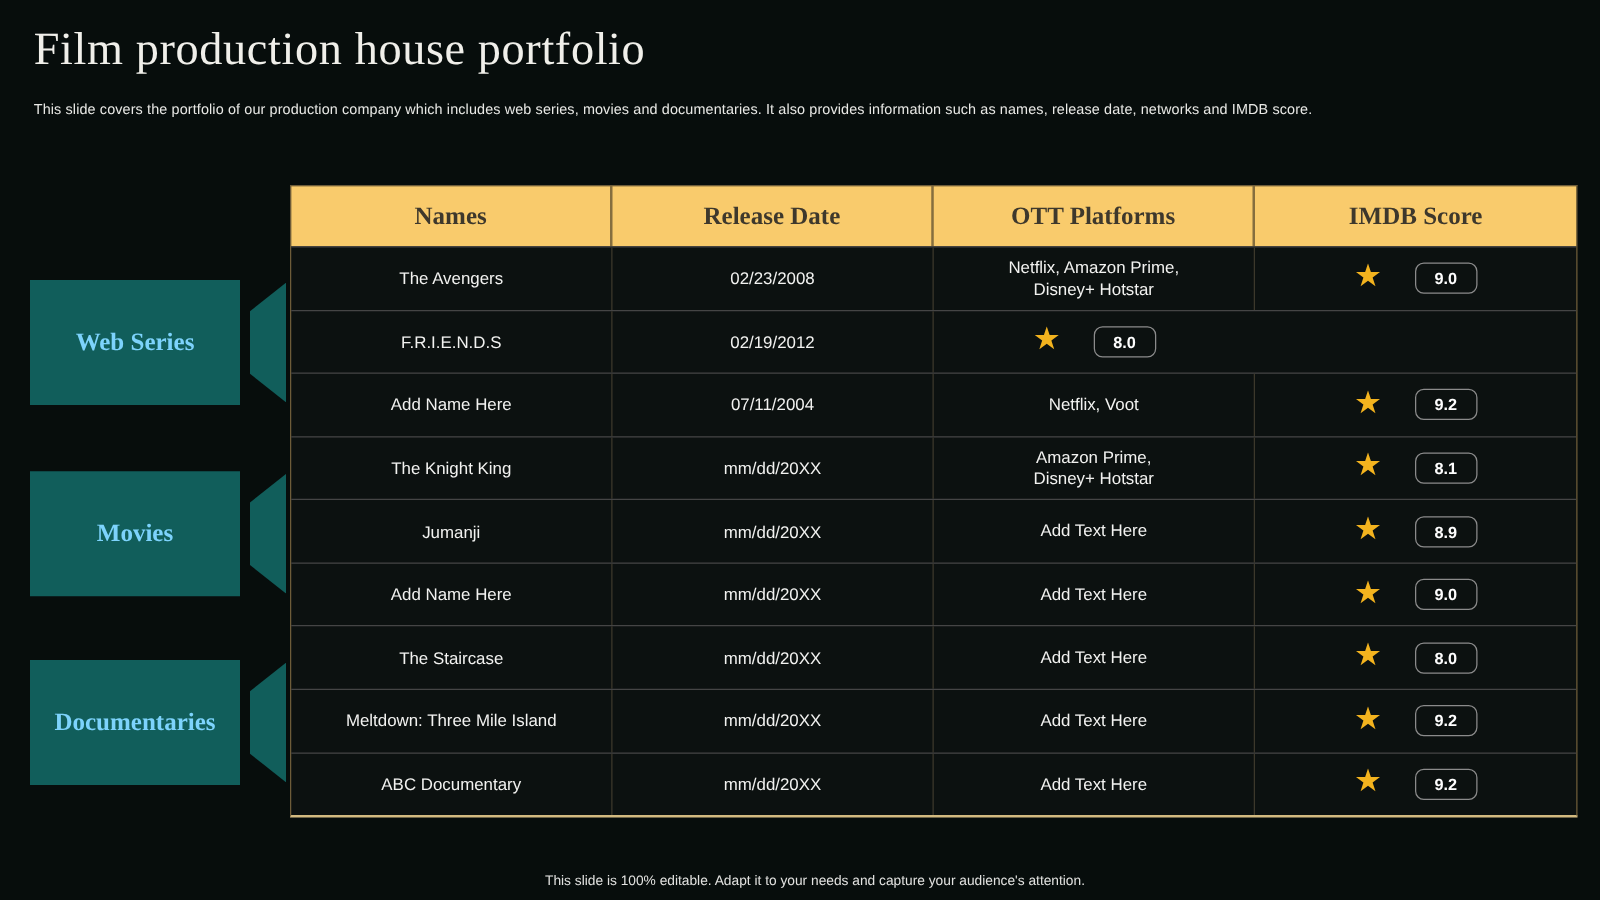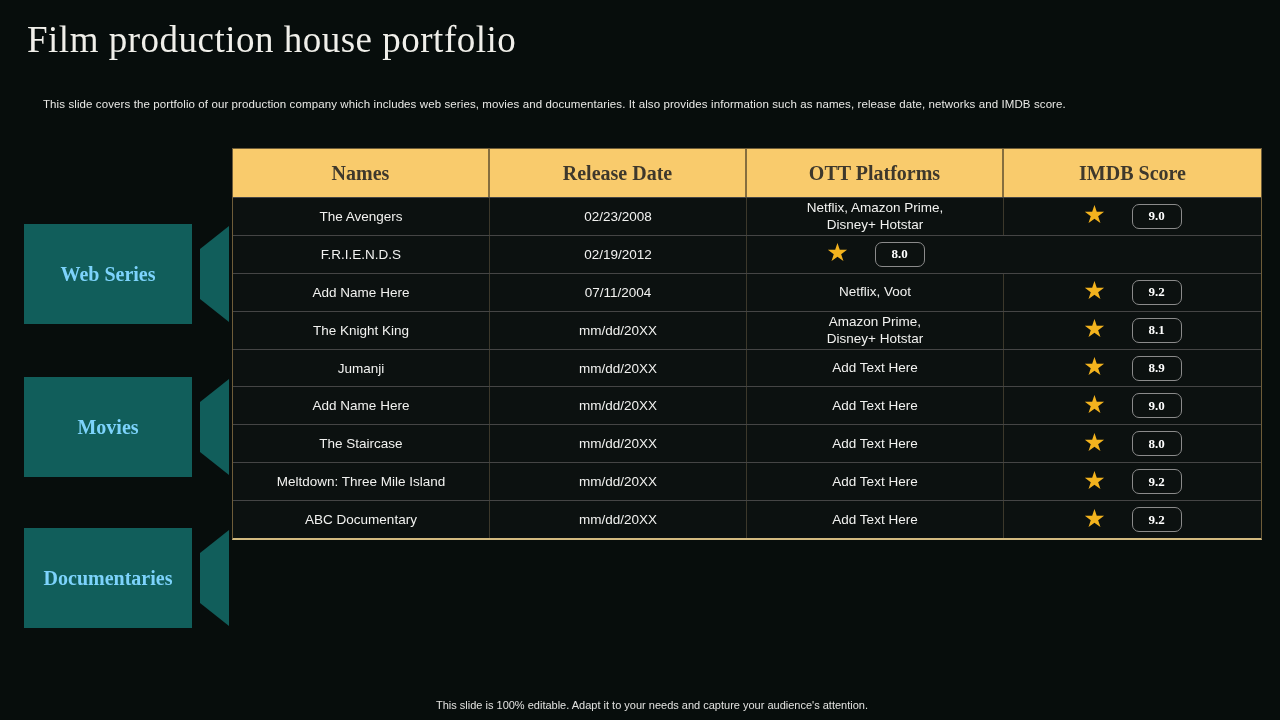--- a/index.html
+++ b/index.html
@@ -7,39 +7,39 @@
     position:relative;width:1280px;height:720px;overflow:hidden;
     background:#070d0c;font-family:"Liberation Sans",sans-serif;
   }
   
   .title{
     position:absolute;left:27px;top:18px;margin:0;
     font-family:"Liberation Serif",serif;font-weight:400;
     font-size:37px;color:#f0efea;letter-spacing:.5px;
   }
   .subtitle{
-    position:absolute;left:27px;top:82px;margin:16px;width:1100px;
+    position:absolute;left:27px;top:82px;margin:0;width:1100px;
     font-size:11.5px;color:#e9e9e6;letter-spacing:.1px;
   }
   
   .cat-box{
     position:absolute;left:24px;width:168px;height:100px;
     background:#115e5b;display:flex;align-items:center;justify-content:center;
     color:#7dd3fc;font-family:"Liberation Serif",serif;font-weight:bold;font-size:20px;
   }
   .cat-arrow{
     position:absolute;left:200px;width:29px;height:96px;background:#115e5b;
     clip-path:polygon(100% 0,100% 100%,0 76%,0 24%);
   }
   #cat0{top:224px}#arr0{top:226px}
   #cat1{top:377px}#arr1{top:379px}
   #cat2{top:528px}#arr2{top:530px}
   
   .ptable{
-    position:absolute;left:232px;top:148px;width:1030px;height:392px;
+    position:absolute;left:232px;top:148px;width:1030px;height:506px;
     display:flex;flex-direction:column;background:#0c1110;
     border:1px solid #6e5c39;border-bottom:2px solid #d3ba80;box-sizing:border-box;
   }
   .thead{
     height:48px;flex:0 0 48px;display:grid;grid-template-columns:repeat(4,1fr);
     background:#f9cb6c;
   }
   .th{
     display:flex;align-items:center;justify-content:center;
     font-family:"Liberation Serif",serif;font-weight:bold;font-size:20px;color:#3e382c;
@@ -55,21 +55,21 @@
     display:flex;align-items:center;justify-content:center;text-align:center;
     color:#f2f2f0;font-size:13.5px;border-right:1px solid #3c382b;padding:0 8px;
   }
   .td:last-child{border-right:none;}
   .td.plat{white-space:pre-line;line-height:1.3;}
   .td.score{gap:26px;}
   .star{color:#f3b31e;font-size:25px;line-height:1;margin-top:-3px;}
   .badge{
     min-width:50px;height:25px;border:1px solid #8b8b8b;border-radius:7px;
     display:flex;align-items:center;justify-content:center;
-    font-weight:bold;font-size:13px;color:#ffffff;padding:0 9px;box-sizing:border-box;font-family:Liberation Serif, serif;
+    font-weight:bold;font-size:13px;color:#ffffff;padding:0 9px;box-sizing:border-box;
   }
   
   .footer{
     position:absolute;left:0;right:0;top:699px;margin:0;text-align:center;
     font-size:11px;color:#e2e2e0;padding-left:24px;
   }
 </style>
 </head>
 <body>
 

